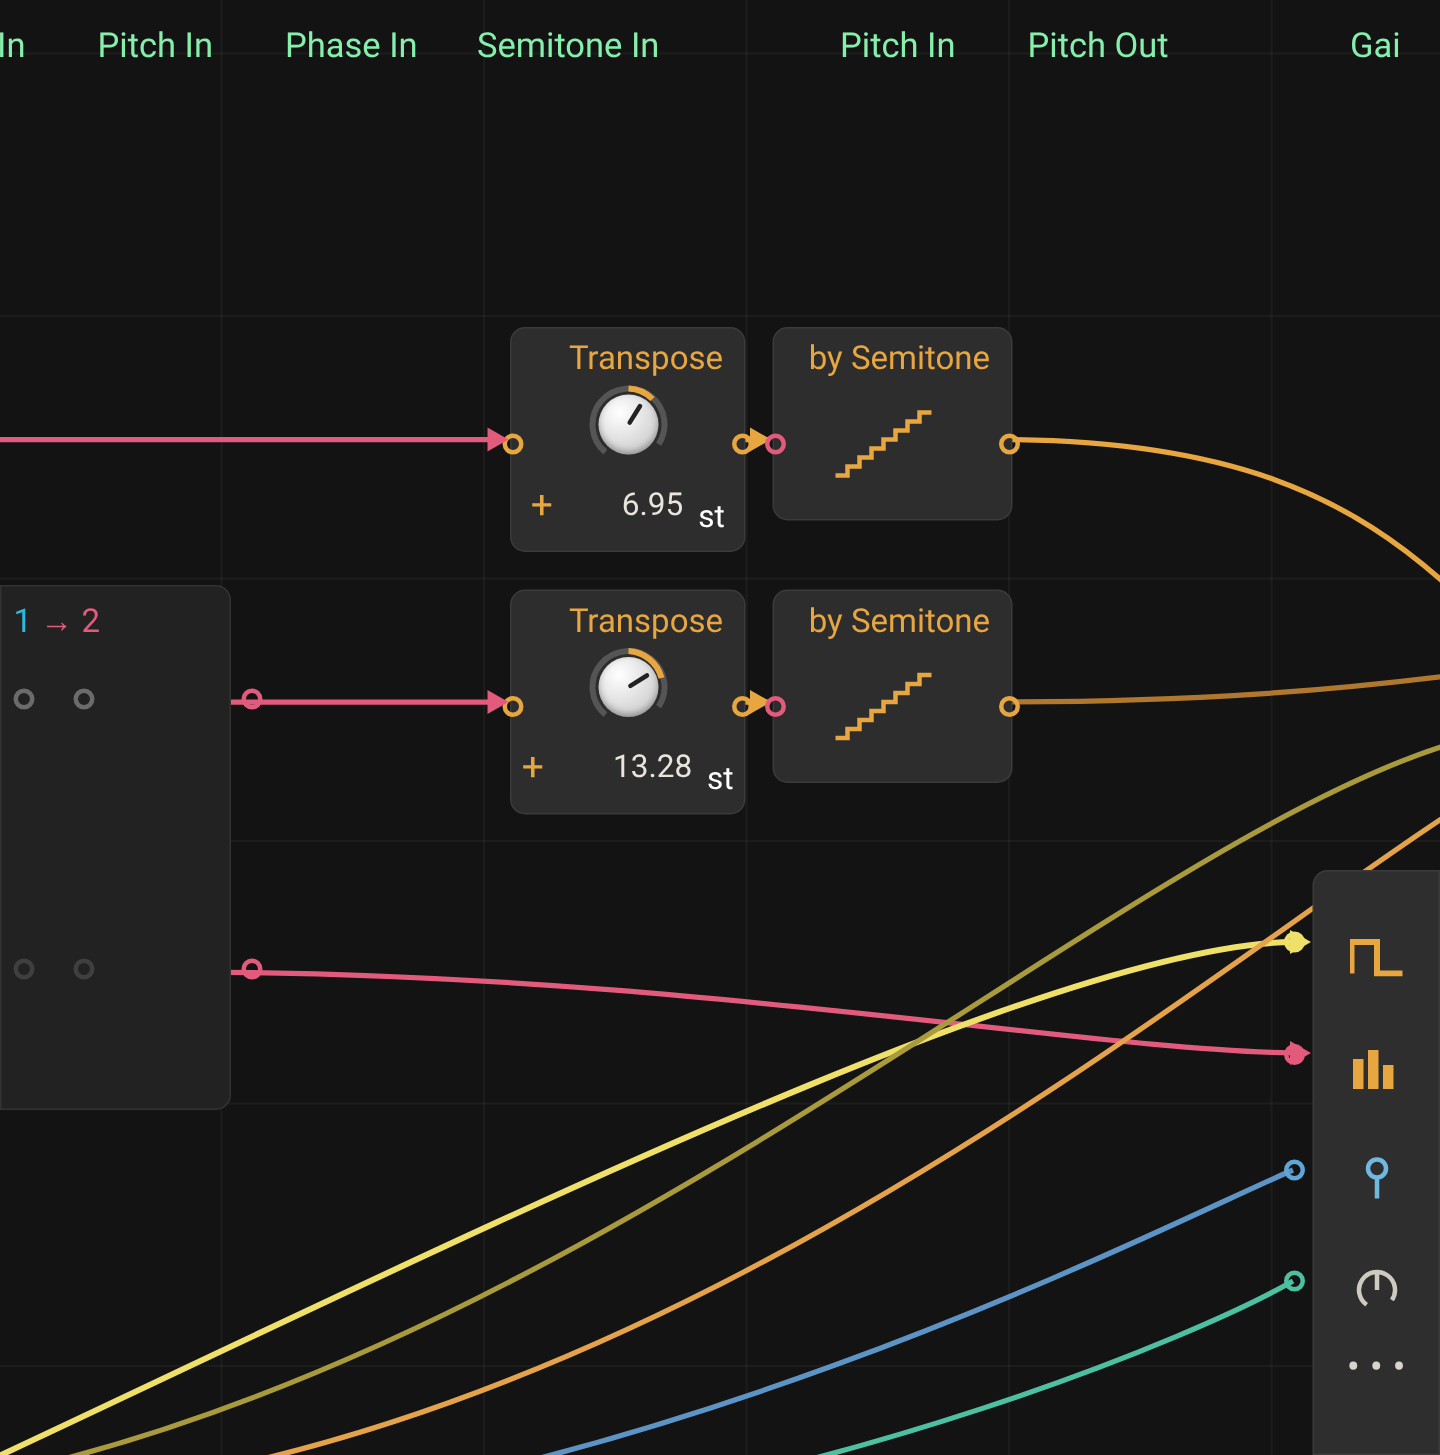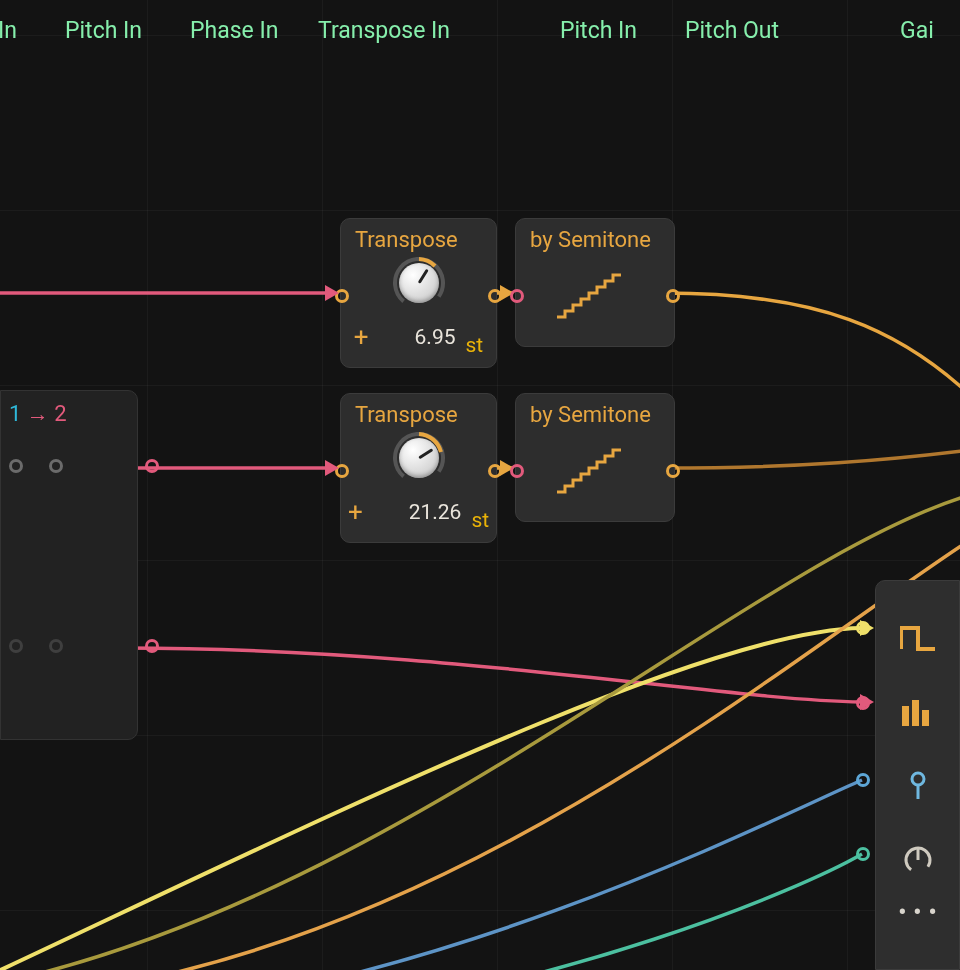--- a/index.html
+++ b/index.html
@@ -48,21 +48,21 @@
     position: absolute;
     background: #2d2d2d;
     border: 1px solid #3b3b3b;
     border-radius: 10px;
     padding: 8px 14px 10px 14px;
   }
   .node .title {
     color: #e7a640;
     font-size: 22px;
     margin-bottom: 4px;
-    text-align: left;
+    text-align: right;
   }
 
   
   .knob-wrap { display:flex; justify-content:center; align-items:center; margin: 4px 0 6px 0;}
   .knob {
     width: 54px; height: 54px; position: relative;
   }
   .knob svg { position:absolute; inset:0; }
   .knob .face {
     position:absolute; left:7px; top:7px; width:40px; height:40px;
@@ -76,32 +76,32 @@
     transform-origin: 50% 100%;
     border-radius:2px;
   }
 
   .valrow {
     display:flex; justify-content:center; align-items:center; gap:10px;
     font-size: 21px;
   }
   .valrow .plus { color:#e7a640; font-size:26px; line-height:1; }
   .valrow .num { color:#eae5dc;margin-left:36px; }
-  .valrow .unit { color:#eab308;margin-top:17px; }
+  .valrow .unit { color:#ffffff;margin-top:17px; }
 
   
   .semitone-body {
     width: 120px; height: 80px; display:flex; justify-content:center; align-items:center;
   }
 
   
   .split-node {
     position:absolute;
     left: 0; top: 390px;
-    width: 138px; height: 350px;
+    width: 154px; height: 350px;
     background: #222222;
     border: 1px solid #333;
     border-top-right-radius: 10px;
     border-bottom-right-radius: 10px;
     padding: 10px 8px;
   }
   .split-title { font-size:22px; }
   .split-title .blue { color:#2fb8d9; }
   .split-title .pink { color:#e25a7c; }
 
@@ -152,21 +152,21 @@
 </style>
 </head>
 <body>
 
 <div class="grid"></div>
 
 <div class="header">
   <span class="hlabel" style="left:-2px">In</span>
   <span class="hlabel" style="left:65px">Pitch In</span>
   <span class="hlabel" style="left:190px">Phase In</span>
-  <span class="hlabel" style="left:318px">Transpose In</span>
+  <span class="hlabel" style="left:318px">Semitone In</span>
   <span class="hlabel" style="left:560px">Pitch In</span>
   <span class="hlabel" style="left:685px">Pitch Out</span>
   <span class="hlabel" style="left:900px">Gai</span>
 </div>
 
 <svg class="cables">
 
   <path d="M -10 293 L 327 293" stroke="#e25a7c" stroke-width="3.5" fill="none"></path>
 
   <path d="M 477 293 L 513 293" stroke="#e7a640" stroke-width="3.5" fill="none"></path>
@@ -250,21 +250,21 @@
       <svg viewBox="0 0 54 54">
         <circle cx="27" cy="27" r="24" fill="none" stroke="#555" stroke-width="4" stroke-dasharray="110 200" transform="rotate(130 27 27)"></circle>
         <path d="M 27 3 A 24 24 0 0 1 49 21" fill="none" stroke="#e7a640" stroke-width="4"></path>
       </svg>
       <div class="face"></div>
       <div class="indicator" style="transform: translate(-50%,-100%) rotate(58deg);"></div>
     </div>
   </div>
   <div class="valrow">
     <span class="plus">+</span>
-    <span class="num">21.26</span>
+    <span class="num">13.28</span>
     <span class="unit">st</span>
   </div>
   <span class="port orange" style="left:-6px; top:70px"></span>
   <span class="port orange" style="right:-6px; top:70px"></span>
 </div>
 <span class="arrow pink" style="left:325px; top:460px"></span>
 <span class="arrow orange" style="left:500px; top:460px"></span>
 
 <div class="node" style="left:515px; top:393px; width:160px;">
   <div class="title">by Semitone</div>

